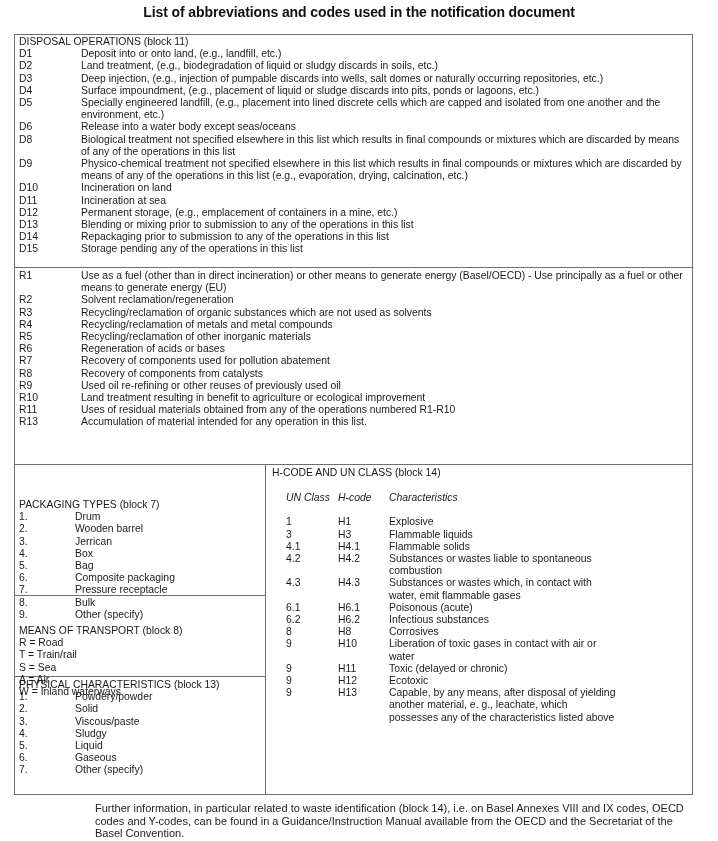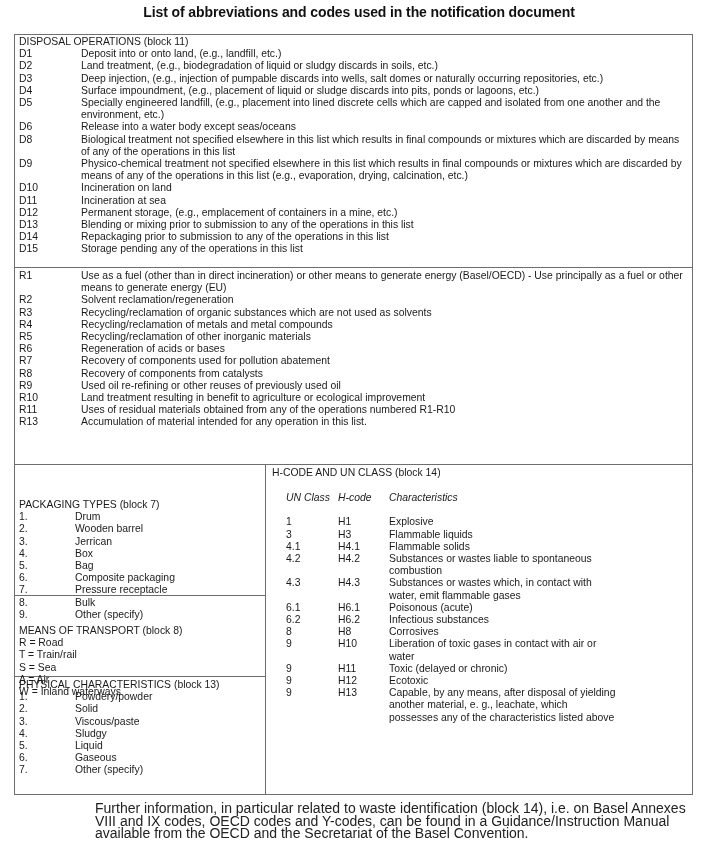--- a/index.html
+++ b/index.html
@@ -14,21 +14,21 @@
   .sec { position:absolute; font-size:10.4px; line-height:12.2px; }
   .sec .hdr { margin:0 0 0 0; }
   .row { display:flex; }
   .row .code { flex:0 0 30px; }
   .row .num { flex:0 0 24px; }
   .row .desc { flex:1 1 auto;padding-left:32px; }
   .hrow { display:flex; }
   .hrow .c1 { flex:0 0 52px; }
   .hrow .c2 { flex:0 0 51px; }
   .hrow .c3 { flex:1 1 auto; }
-  .footer { position:absolute; left:95px; top:802px; width:600px; font-size:14px;
+  .footer { position:absolute; left:95px; top:802px; width:600px; font-size:11px;
             line-height:12.6px; color:#222; }
 </style>
 </head>
 <body>
 
 <div class="title">List of abbreviations and codes used in the notification document</div>
 
 <div class="box outer"></div>
 <div class="hline" style="left:14px; top:267px; width:679px;"></div>
 <div class="hline" style="left:14px; top:464px; width:679px;"></div>

